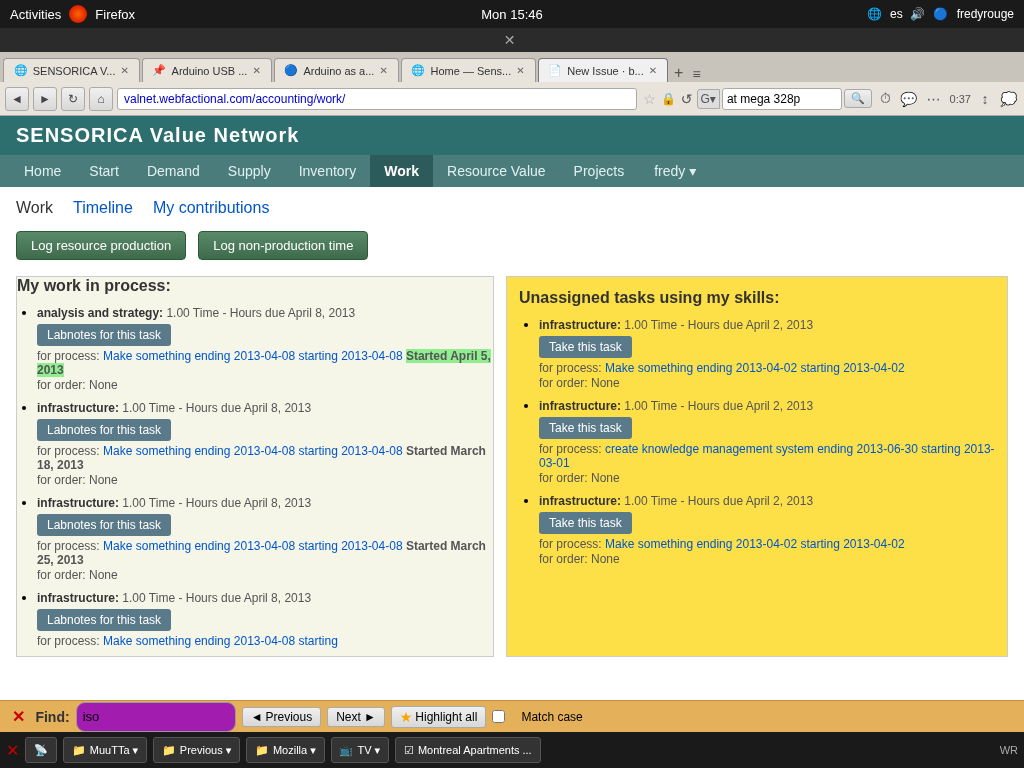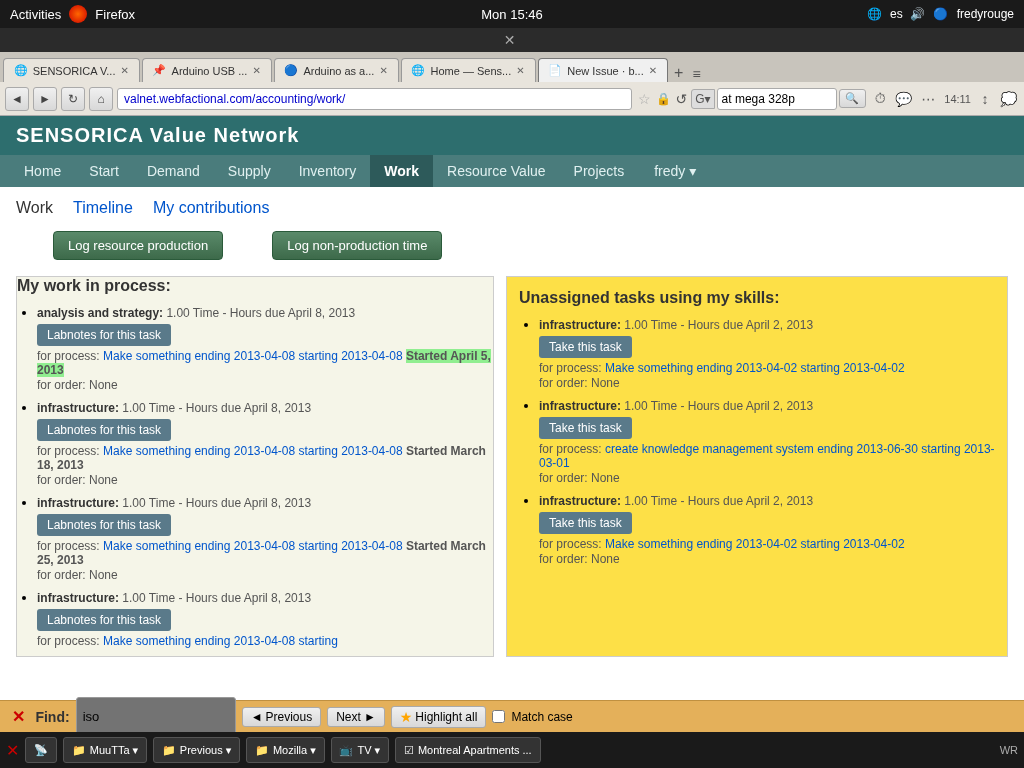--- a/index.html
+++ b/index.html
@@ -50,21 +50,21 @@
     .main-nav-right { margin-left: auto; }
 
     
     .page-content { padding: 12px 16px; }
     .page-tabs { display: flex; gap: 20px; margin-bottom: 14px; align-items: center; }
     .page-tab { font-size: 16px; color: #555; text-decoration: none; }
     .page-tab.plain { color: #333; font-weight: normal; }
     .page-tab.link { color: #0055cc; text-decoration: none; }
 
     .action-btns { display: flex; gap: 12px; margin-bottom: 16px; }
-    .action-btn { background: linear-gradient(#5a8a6a, #3d6a4a); color: #fff; border: 1px solid #2a5a3a; border-radius: 4px; padding: 6px 14px; font-size: 13px; cursor: pointer; margin-left: 37px; }
+    .action-btn { background: linear-gradient(#5a8a6a, #3d6a4a); color: #fff; border: 1px solid #2a5a3a; border-radius: 4px; padding: 6px 14px; font-size: 13px; cursor: pointer; }
 
     
     .two-col { display: flex; gap: 12px; }
     .col-left { flex: 1; background: #f5f5e8; border: 1px solid #ccc; }
     .col-right { flex: 1; background: #fde047; border: 1px solid #ccc; padding: 12px; }
 
     .col-title { font-size: 16px; font-weight: bold; color: #333; margin-bottom: 10px; }
 
     .task-list { list-style: disc; padding-left: 20px; }
     .task-list li { margin-bottom: 8px; }
@@ -73,24 +73,24 @@
 
     .task-btn { background: #5a7a8a; color: #fff; border: none; border-radius: 3px; padding: 4px 10px; font-size: 12px; cursor: pointer; margin: 4px 0 2px 0; display: inline-block; }
 
     .task-link { color: #0055cc; text-decoration: none; font-size: 12px; }
     .task-sub { font-size: 12px; color: #555; margin: 1px 0; }
     .task-sub span { font-weight: bold; }
 
     
     .find-bar { background: #e4b05a; border-top: 1px solid #c09040; height: 32px; display: flex; align-items: center; padding: 0 8px; gap: 6px; position: fixed; bottom: 36px; left: 0; right: 0; }
     .find-label { font-size: 14px; color: #333; font-weight: bold; }
-    .find-input { height: 39px; border: 1px solid #999; border-radius: 3px; padding: 0 6px; font-size: 13px; background: #737373; width: 160px; }
+    .find-input { height: 30px; border: 1px solid #999; border-radius: 9px; padding: 0 6px; font-size: 13px; background: #a21caf; width: 160px; }
     .find-close { color: #c00; font-size: 16px; cursor: pointer; font-weight: bold; padding: 0 4px; }
     .find-btn { background: linear-gradient(#f0f0f0, #d8d8d8); border: 1px solid #aaa; border-radius: 3px; padding: 2px 8px; font-size: 12px; cursor: pointer; display: flex; align-items: center; gap: 3px; }
-    .find-highlight { display: flex; align-items: flex-start; gap: 4px; font-size: 12px; }
+    .find-highlight { display: flex; align-items: flex-start; gap: 14px; font-size: 12px; }
     .find-checkbox { margin-right: 2px; }
     .find-star { color: #ffa500; font-size: 14px; }
 
     
     .taskbar { background: #1a1a1a; height: 36px; display: flex; align-items: center; padding: 0 6px; gap: 6px; position: fixed; bottom: 0; left: 0; right: 0; }
     .taskbar-close { color: #c00; font-size: 16px; cursor: pointer; }
     .taskbar-item { background: #333; color: #fff; border: 1px solid #555; border-radius: 3px; padding: 2px 8px; font-size: 11px; cursor: pointer; display: flex; align-items: center; gap: 4px; height: 26px; }
     .taskbar-right { margin-left: auto; color: #aaa; font-size: 11px; }
 
     .highlighted { background: #90EE90; }
@@ -162,21 +162,21 @@
   <div class="search-area">
     <span style="font-size:12px; color:#555; background:#ddd; padding:2px 3px; border:1px solid #aaa; border-radius:3px 0 0 3px;">G▾</span>
     <input class="search-input" type="text" value="at mega 328p" style="">
     <button class="search-go">🔍</button>
   </div>
   <div class="nav-icons">
     <span class="nav-icon">⏱</span>
     <span class="nav-icon">💬</span>
     <span class="nav-icon">⋯</span>
   </div>
-  <span style="color:#555; font-size:11px; margin-left:2px;">14:11</span>
+  <span style="color:#555; font-size:11px; margin-left:2px;">0:37</span>
   <span class="nav-icon" style="font-size:14px;">↕</span>
   <span class="nav-icon" style="font-size:14px;">💭</span>
 </div>
 
 <div class="site-header">
   <span class="site-title">SENSORICA Value Network</span>
 </div>
 
 <div class="main-nav">
   <a href="#" class="nav-link">Home</a>

